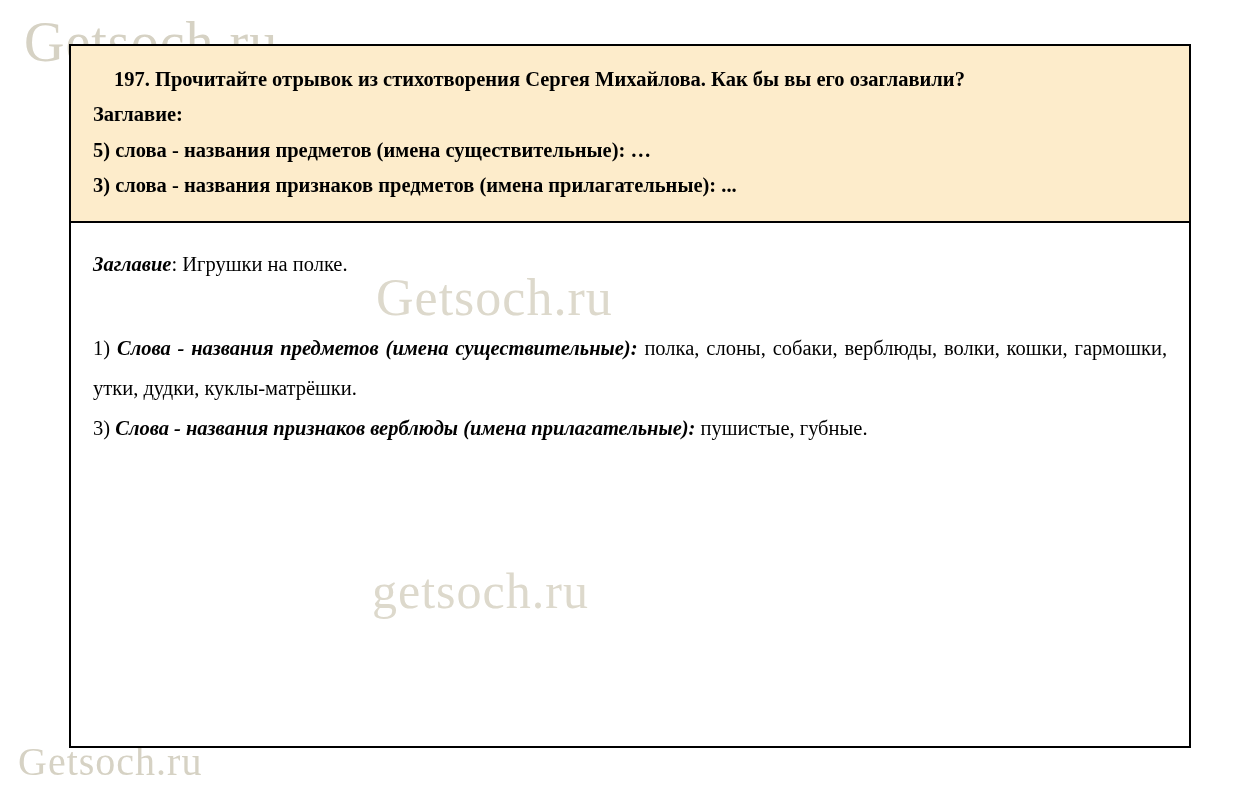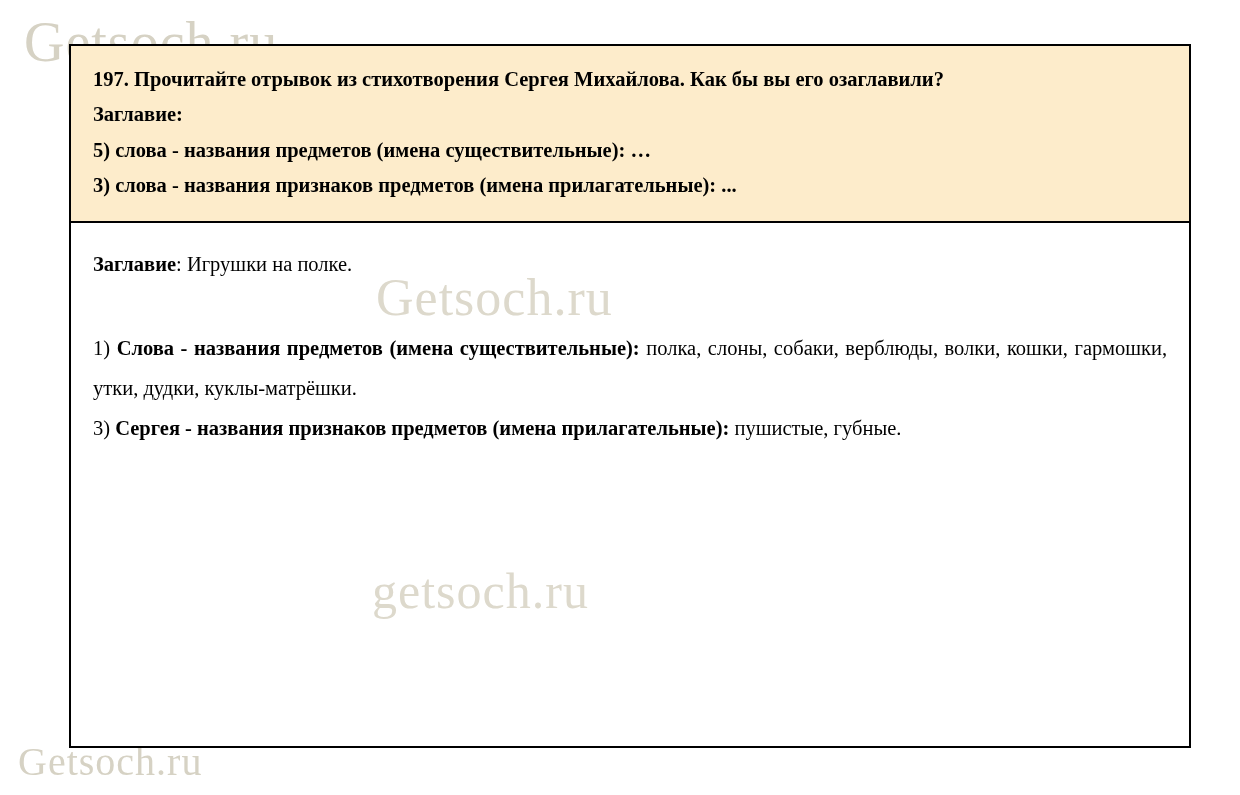--- a/index.html
+++ b/index.html
@@ -50,37 +50,37 @@
     box-sizing: border-box;
   }
 
   .task-line {
     font-weight: bold;
     font-size: 20.5px;
     line-height: 1.72;
     color: #000000;
     margin: 0;
   }
-  .task-head { text-align: justify; text-align-last: left; }
+  .task-head { text-align: justify; text-align-last: left; margin-left: 21px; }
 
   .answer-block {
     padding: 22px 22px 10px 22px;
     box-sizing: border-box;
     background: transparent;
   }
   .ans-line {
     font-size: 20.5px;
     line-height: 1.95;
     color: #000000;
     margin: 0;
     text-align: justify;
   }
   .ans-line.jstretch { text-align-last: left; }
   .ans-gap { height: 44px; }
-  .bi { font-weight: bold; }
+  .bi { font-weight: bold; font-style: italic; }
 </style>
 </head>
 <body>
 
 <div class="watermark wm-1">Getsoch.ru</div>
 <div class="watermark wm-2">Getsoch.ru</div>
 <div class="watermark wm-3">getsoch.ru</div>
 <div class="watermark wm-4">Getsoch.ru</div>
 
 <div class="doc">
@@ -104,18 +104,18 @@
 
     <p class="ans-line">
       <span>1)</span>
       <span class="bi">Слова - названия предметов (имена существительные):</span>
       <span>полка, слоны, собаки, верблюды, волки, кошки, гармошки, утки, дудки, куклы-матрёшки.</span>
     </p>
 
 
     <p class="ans-line">
       <span>3)</span>
-      <span class="bi">Сергея - названия признаков предметов (имена прилагательные):</span>
+      <span class="bi">Слова - названия признаков верблюды (имена прилагательные):</span>
       <span>пушистые, губные.</span>
     </p>
   </div>
 
 </div>
 
 </body></html>

